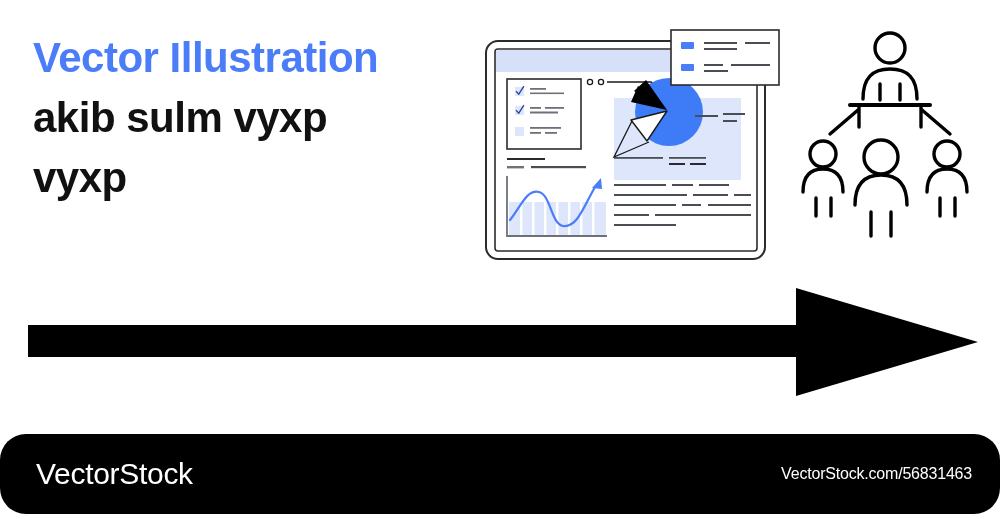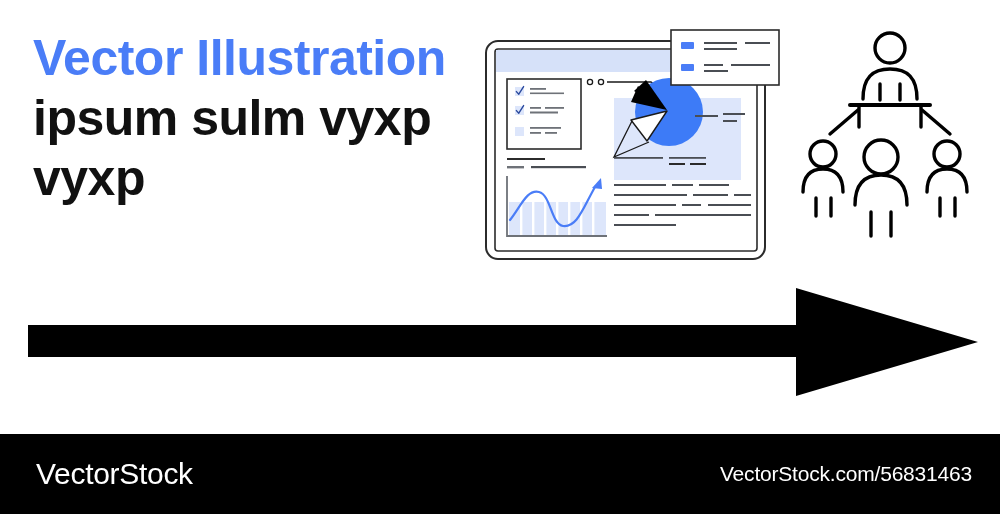--- a/index.html
+++ b/index.html
@@ -20,21 +20,21 @@
   }
 
   
   #headline {
     position: absolute;
     left: 33px;
     top: 28px;
     width: 430px;
   }
   .head-line {
-    font-size: 50px;
+    font-size: 42px;
     font-weight: bold;
     line-height: 60px;
     letter-spacing: -0.5px;
     color: #111111;
     white-space: nowrap;
   }
   .head-line.accent {
     color: #4A7DF7;
   }
 
@@ -69,52 +69,53 @@
   #people svg { display: block; }
 
   
   #footer {
     position: absolute;
     left: 0;
     top: 434px;
     width: 1000px;
     height: 80px;
     background: #000000;
+    border-radius: 26px;
   }
   #footer-brand {
     position: absolute;
     left: 36px;
     top: 50%;
     transform: translateY(-50%);
     color: #ffffff;
     font-size: 30px;
     font-weight: normal;
     letter-spacing: -0.3px;
     white-space: nowrap;
   }
   #footer-url {
     position: absolute;
     right: 28px;
     top: 50%;
     transform: translateY(-50%);
     color: #ffffff;
-    font-size: 21px;
+    font-size: 16px;
     font-weight: normal;
     letter-spacing: -0.2px;
     white-space: nowrap;
   }
 </style>
 </head>
 <body>
 
 <div id="canvas">
 
   <div id="headline">
     <div class="head-line accent">Vector Illustration</div>
-    <div class="head-line">ipsum sulm vyxp</div>
+    <div class="head-line">akib sulm vyxp</div>
     <div class="head-line">vyxp</div>
   </div>
 
   <div id="dashboard">
     <svg width="300" height="240" viewBox="0 0 300 240" xmlns="http://www.w3.org/2000/svg">
 
       <g>
         <rect x="3" y="17" width="279" height="218" rx="12" ry="12" fill="#ffffff" stroke="#2B2B2B" stroke-width="2"></rect>
 
         <rect x="12" y="25" width="262" height="202" rx="3" ry="3" fill="#ffffff" stroke="#2B2B2B" stroke-width="1.6"></rect>

